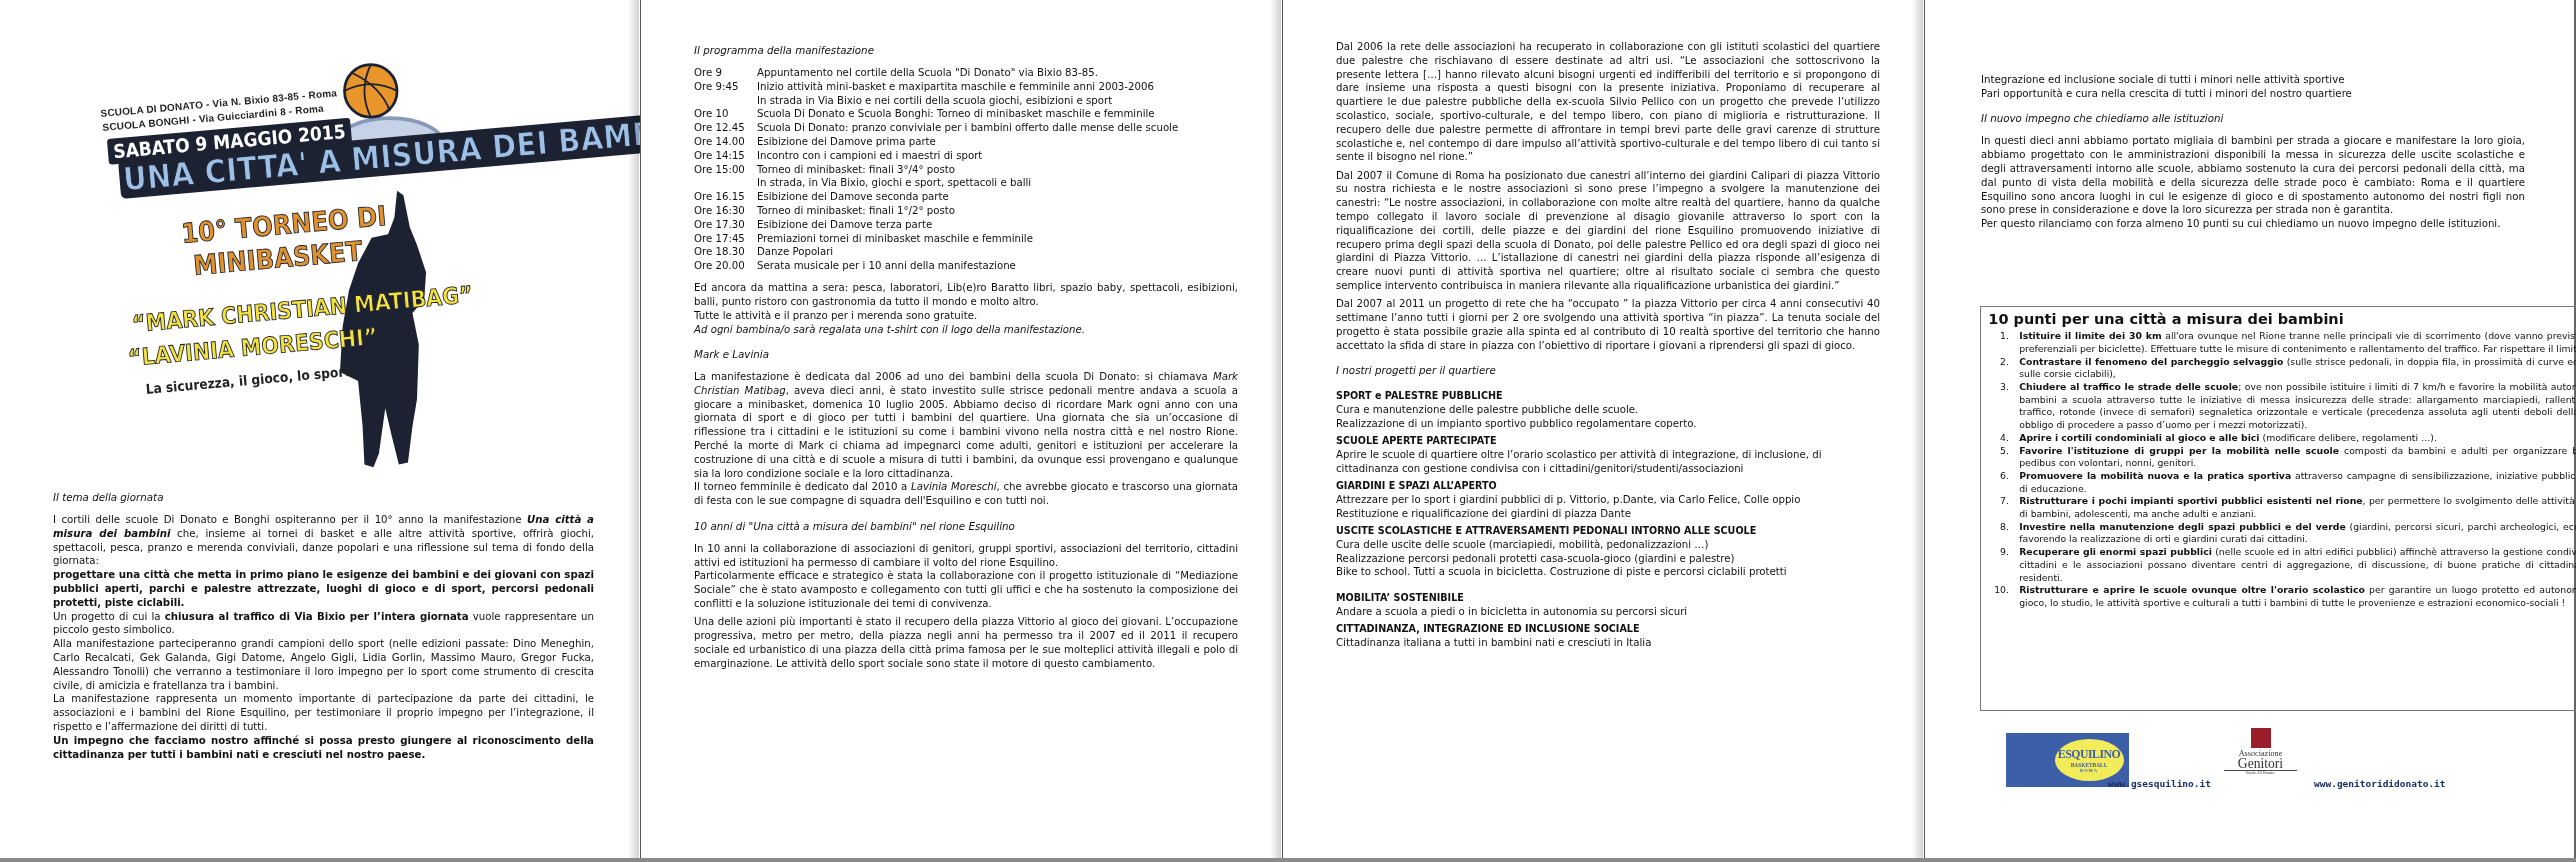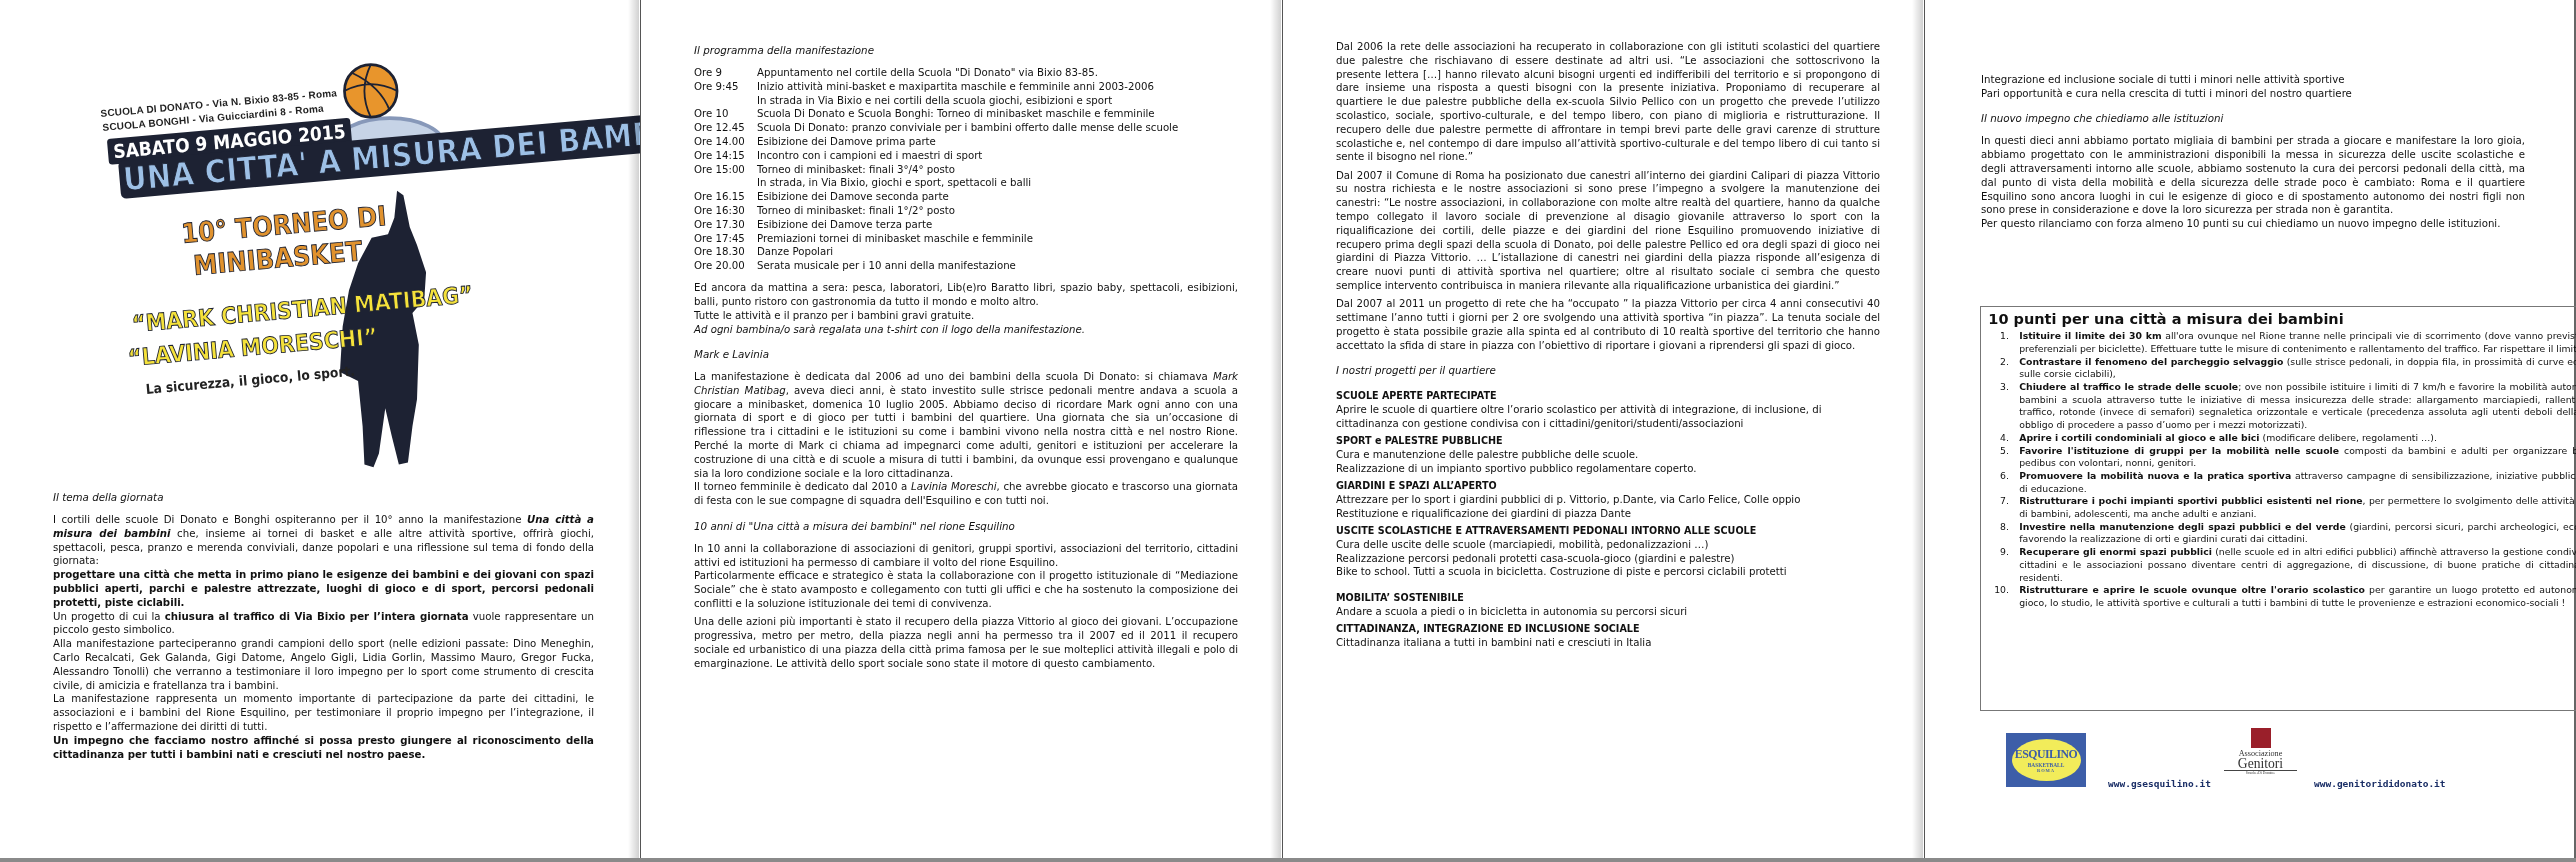--- a/index.html
+++ b/index.html
@@ -26,21 +26,21 @@
   .orange-word{color:#e0922e;-webkit-text-stroke:0.9px #1d2233;}
   .yellow-word{color:#f5e23b;-webkit-text-stroke:0.9px #1d2233;}
   
   .sched{display:grid;grid-template-columns:63px 1fr;row-gap:0;}
   
   .pbox{position:absolute;left:1980px;top:306px;width:644px;height:405px;border:1.4px solid #777;box-sizing:border-box;padding:3.6px 7.3px;}
   .pbox h2{margin:0 0 3.6px 0;font-size:14.5px;font-weight:bold;}
   .pbox ol{margin:0;padding:0 0 0 23.6px;font-size:9.3px;line-height:12.7px;text-align:justify;}
   .pbox li{padding-left:7.3px;}
   .logos{position:absolute;left:2006px;top:733px;width:508px;height:62px;}
-  .logo-esq{position:absolute;left:0;top:0;width:80px;height:54px;background:#3d5ea8;display:flex;align-items:center;justify-content:center;}
+  .logo-esq{position:absolute;left:0;top:0;width:80px;height:54px;background:#3d5ea8;display:flex;align-items:center;justify-content:center;padding-left:43px;}
   .logo-esq .oval{width:69px;height:42px;border-radius:50%;background:#f2ec5a;display:flex;flex-direction:column;align-items:center;justify-content:center;color:#3d5ea8;font-family:"Liberation Serif",serif;font-weight:bold;}
   .url{position:absolute;font-family:"DejaVu Sans Mono",monospace;font-size:9.5px;font-weight:bold;color:#1a2e66;}
   .logo-gen{position:absolute;left:218px;top:-5.4px;width:73px;height:63px;text-align:center;font-family:"Liberation Serif",serif;color:#333;}
   .logo-gen .sq{width:20px;height:20px;background:#9a1f2a;margin:0 auto 0.9px auto;}
 </style>
 </head>
 <body>
 
 <div class="page" id="p1">
   <div class="poster">
@@ -102,21 +102,21 @@
         <span style="text-align: left;">Esibizione dei Damove terza parte</span>
         <span>Ore 17:45</span>
         <span style="text-align: left;">Premiazioni tornei di minibasket maschile e femminile</span>
         <span>Ore 18.30</span>
         <span style="text-align: left;">Danze Popolari</span>
         <span>Ore 20.00</span>
         <span style="text-align: left;">Serata musicale per i 10 anni della manifestazione</span>
       </div>
     <div style="height:8.2px"></div>
     <p>Ed ancora da mattina a sera: pesca, laboratori, Lib(e)ro Baratto libri, spazio baby, spettacoli, esibizioni, balli, punto ristoro con gastronomia da tutto il mondo e molto altro.</p>
-    <p>Tutte le attività e il pranzo per i bambini gravi gratuite.</p>
+    <p>Tutte le attività e il pranzo per i merenda sono gratuite.</p>
     <p class="i">Ad ogni bambina/o sarà regalata una t-shirt con il logo della manifestazione.</p>
     <div style="height:11.8px"></div>
     <p class="h-it">Mark e Lavinia</p>
     <p><span>La manifestazione è dedicata dal 2006 ad uno dei bambini della scuola Di Donato: si chiamava </span><span class="i">Mark Christian Matibag</span><span>, aveva dieci anni, è stato investito sulle strisce pedonali mentre andava a scuola a giocare a minibasket, domenica 10 luglio 2005. Abbiamo deciso di ricordare Mark ogni anno con una giornata di sport e di gioco per tutti i bambini del quartiere. Una giornata che sia un’occasione di riflessione tra i cittadini e le istituzioni su come i bambini vivono nella nostra città e nel nostro Rione. Perché la morte di Mark ci chiama ad impegnarci come adulti, genitori e istituzioni per accelerare la costruzione di una città e di scuole a misura di tutti i bambini, da ovunque essi provengano e qualunque sia la loro condizione sociale e la loro cittadinanza.</span></p>
     <p><span>Il torneo femminile è dedicato dal 2010 a </span><span class="i">Lavinia Moreschi</span><span>, che avrebbe giocato e trascorso una giornata di festa con le sue compagne di squadra dell'Esquilino e con tutti noi.</span></p>
     <div style="height:11.8px"></div>
     <p class="h-it">10 anni di "Una città a misura dei bambini" nel rione Esquilino</p>
     <p>In 10 anni la collaborazione di associazioni di genitori, gruppi sportivi, associazioni del territorio, cittadini attivi ed istituzioni ha permesso di cambiare il volto del rione Esquilino.</p>
     <p>Particolarmente efficace e strategico è stata la collaborazione con il progetto istituzionale di “Mediazione Sociale” che è stato avamposto e collegamento con tutti gli uffici e che ha sostenuto la composizione dei conflitti e la soluzione istituzionale dei temi di convivenza.</p>
     <p style="margin-top:4.5px">Una delle azioni più importanti è stato il recupero della piazza Vittorio al gioco dei giovani. L’occupazione progressiva, metro per metro, della piazza negli anni ha permesso tra il 2007 ed il 2011 il recupero sociale ed urbanistico di una piazza della città prima famosa per le sue molteplici attività illegali e polo di emarginazione. Le attività dello sport sociale sono state il motore di questo cambiamento.</p>
@@ -125,27 +125,27 @@
 
 <div class="page" id="p3">
   <div class="txt" style="left:53px;top:40px;width:544px;">
     <p>Dal 2006 la rete delle associazioni ha recuperato in collaborazione con gli istituti scolastici del quartiere due palestre che rischiavano di essere destinate ad altri usi. “Le associazioni che sottoscrivono la presente lettera […] hanno rilevato alcuni bisogni urgenti ed indifferibili del territorio e si propongono di dare insieme una risposta a questi bisogni con la presente iniziativa. Proponiamo di recuperare al quartiere le due palestre pubbliche della ex-scuola Silvio Pellico con un progetto che prevede l’utilizzo scolastico, sociale, sportivo-culturale, e del tempo libero, con piano di miglioria e ristrutturazione. Il recupero delle due palestre permette di affrontare in tempi brevi parte delle gravi carenze di strutture scolastiche e, nel contempo di dare impulso all’attività sportivo-culturale e del tempo libero di cui tanto si sente il bisogno nel rione.”</p>
     <p style="margin-top:4.5px">Dal 2007 il Comune di Roma ha posizionato due canestri all’interno dei giardini Calipari di piazza Vittorio su nostra richiesta e le nostre associazioni si sono prese l’impegno a svolgere la manutenzione dei canestri: “Le nostre associazioni, in collaborazione con molte altre realtà del quartiere, hanno da qualche tempo collegato il lavoro sociale di prevenzione al disagio giovanile attraverso lo sport con la riqualificazione dei cortili, delle piazze e dei giardini del rione Esquilino promuovendo iniziative di recupero prima degli spazi della scuola di Donato, poi delle palestre Pellico ed ora degli spazi di gioco nei giardini di Piazza Vittorio. … L’istallazione di canestri nei giardini della piazza risponde all’esigenza di creare nuovi punti di attività sportiva nel quartiere; oltre al risultato sociale ci sembra che questo semplice intervento contribuisca in maniera rilevante alla riqualificazione urbanistica dei giardini.”</p>
     <p style="margin-top:4.5px">Dal 2007 al 2011 un progetto di rete che ha “occupato ” la piazza Vittorio per circa 4 anni consecutivi 40 settimane l’anno tutti i giorni per 2 ore svolgendo una attività sportiva “in piazza”. La tenuta sociale del progetto è stata possibile grazie alla spinta ed al contributo di 10 realtà sportive del territorio che hanno accettato la sfida di stare in piazza con l’obiettivo di riportare i giovani a riprendersi gli spazi di gioco.</p>
     <div style="height:11.8px"></div>
     <p class="h-it" style="margin-bottom:11px">I nostri progetti per il quartiere</p>
     <div id="projects" style="text-align:left;">
         <div style="margin-bottom: 3.6px;">
-          <div class="b" style="font-size: 9.6px;">SCUOLE APERTE PARTECIPATE</div>
-          <div>Aprire le scuole di quartiere oltre l’orario scolastico per attività di integrazione, di inclusione, di cittadinanza con gestione condivisa con i cittadini/genitori/studenti/associazioni</div>
-        </div>
-        <div style="margin-bottom: 3.6px;">
           <div class="b" style="font-size: 9.6px;">SPORT e PALESTRE PUBBLICHE</div>
           <div>Cura e manutenzione delle palestre pubbliche delle scuole.</div>
           <div>Realizzazione di un impianto sportivo pubblico regolamentare coperto.</div>
+        </div>
+        <div style="margin-bottom: 3.6px;">
+          <div class="b" style="font-size: 9.6px;">SCUOLE APERTE PARTECIPATE</div>
+          <div>Aprire le scuole di quartiere oltre l’orario scolastico per attività di integrazione, di inclusione, di cittadinanza con gestione condivisa con i cittadini/genitori/studenti/associazioni</div>
         </div>
         <div style="margin-bottom: 3.6px;">
           <div class="b" style="font-size: 9.6px;">GIARDINI E SPAZI ALL’APERTO</div>
           <div>Attrezzare per lo sport i giardini pubblici di p. Vittorio, p.Dante, via Carlo Felice, Colle oppio</div>
           <div>Restituzione e riqualificazione dei giardini di piazza Dante</div>
         </div>
         <div style="margin-bottom: 3.6px;">
           <div class="b" style="font-size: 9.6px;">USCITE SCOLASTICHE E ATTRAVERSAMENTI PEDONALI INTORNO ALLE SCUOLE</div>
           <div>Cura delle uscite delle scuole (marciapiedi, mobilità, pedonalizzazioni …)</div>
           <div>Realizzazione percorsi pedonali protetti casa-scuola-gioco (giardini e palestre)</div>

